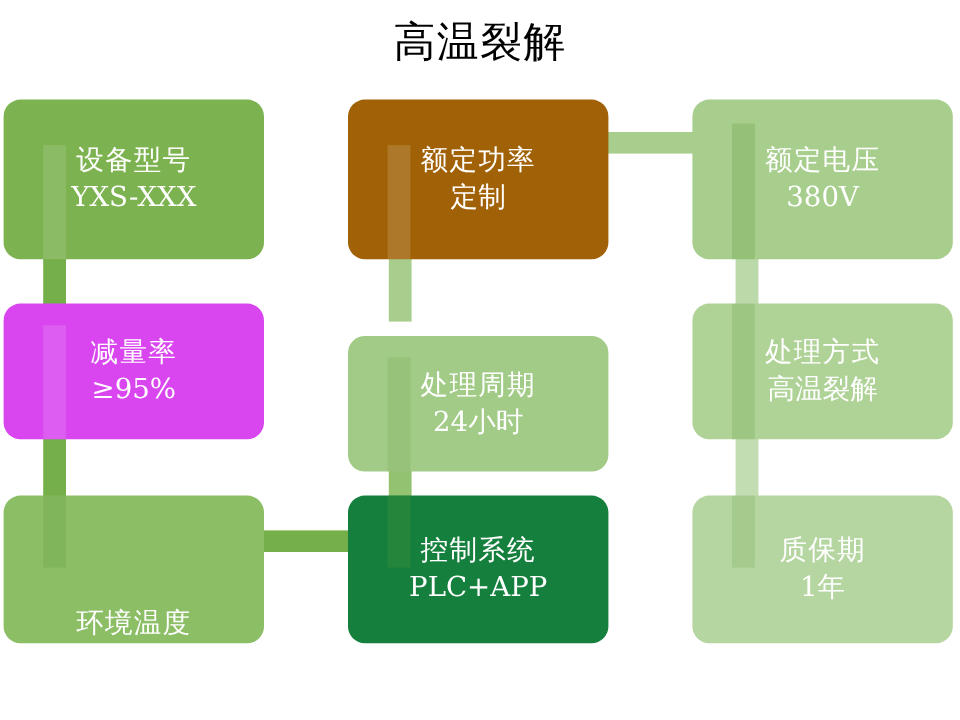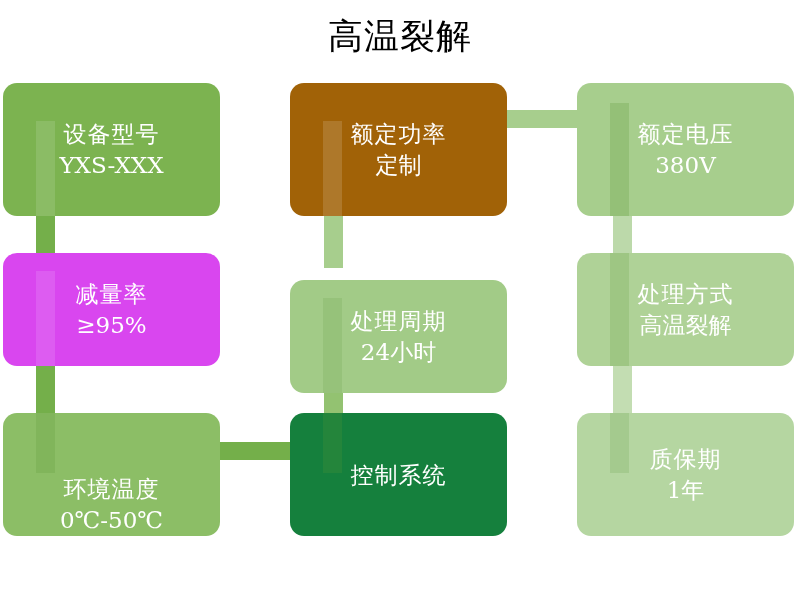--- a/index.html
+++ b/index.html
@@ -136,26 +136,26 @@
 
   <div class="card" style="left:577px; top:253px; width:217px; height:113px; background:#AFD297;">
     <div class="card-tab" style="left:33px; top:0px; height:113px; background:rgba(90,150,55,0.20);"></div>
     <div class="card-title">处理方式</div>
     <div class="card-value">高温裂解</div>
   </div>
 
   <div class="card" style="left:3px; top:413px; width:217px; height:123px; background:#8CBE66;justify-content:flex-end;">
     <div class="card-tab" style="left:33px; top:0px; height:60px; background:rgba(90,150,55,0.22);"></div>
     <div class="card-title">环境温度</div>
-    <div class="card-value">0℃-50℃</div>
   </div>
 
   <div class="card" style="left:290px; top:413px; width:217px; height:123px; background:#15803d;">
     <div class="card-tab" style="left:33px; top:0px; height:60px; background:rgba(90,150,55,0.22);"></div>
     <div class="card-title">控制系统</div>
+    <div class="card-value">PLC+APP</div>
   </div>
 
   <div class="card" style="left:577px; top:413px; width:217px; height:123px; background:#B5D6A1;">
     <div class="card-tab" style="left:33px; top:0px; height:60px; background:rgba(90,150,55,0.18);"></div>
     <div class="card-title">质保期</div>
     <div class="card-value">1年</div>
   </div>
 
 </div>
 

